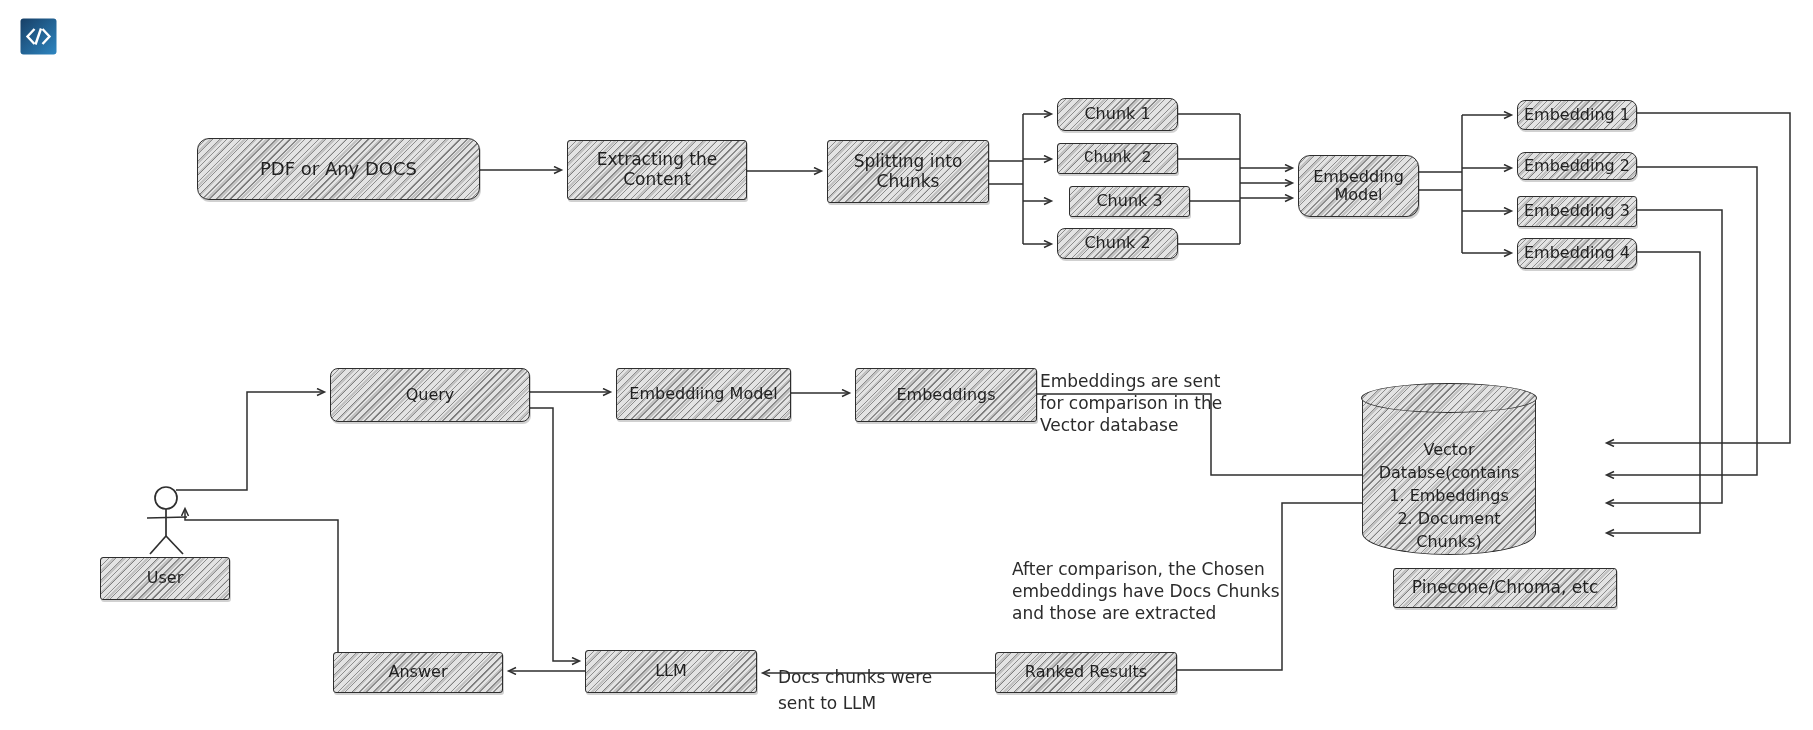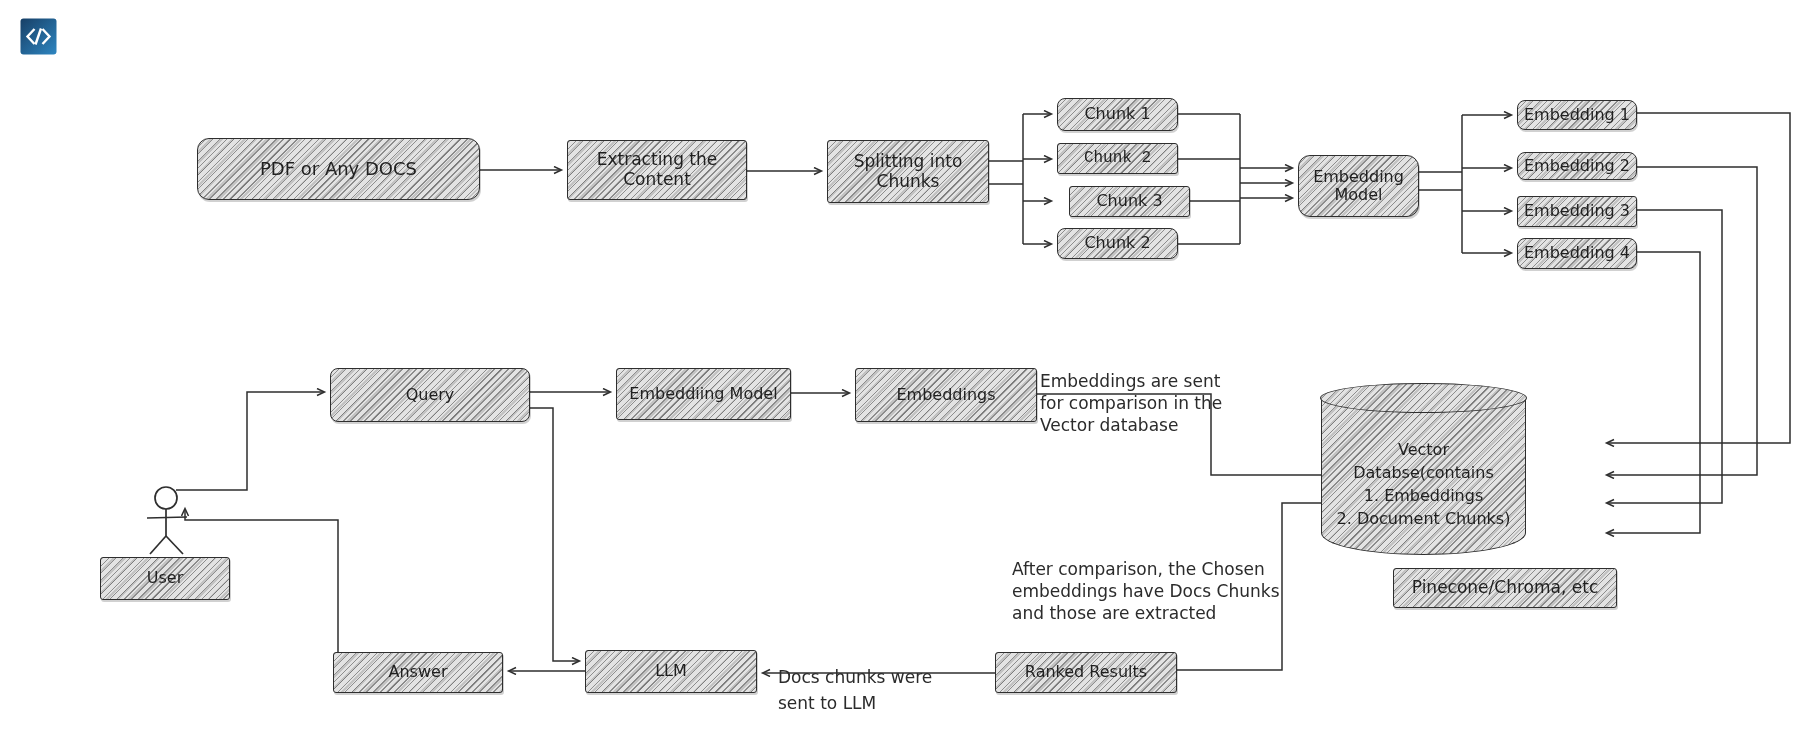--- a/index.html
+++ b/index.html
@@ -182,21 +182,21 @@
 <div class="node r-md" style="left:330px;top:368px;width:200px;height:54px;">
   <span>Query</span>
 </div>
 <div class="node r-sm" style="left:616px;top:368px;width:175px;height:52px;">
   <span>Embeddiing Model</span>
 </div>
 <div class="node r-sm" style="left:855px;top:368px;width:182px;height:54px;">
   <span>Embeddings</span>
 </div>
 
-<div class="cylinder" style="left:1321px;top:398px;width:205px;height:157px;">
+<div class="cylinder" style="left:1362px;top:398px;width:174px;height:157px;">
   <div class="cyl-text">
     <div>Vector</div>
     <div>Databse(contains</div>
     <div>1. Embeddings</div>
     <div>2. Document Chunks)</div>
   </div>
 </div>
 
 <div class="node r-sm" style="left:1393px;top:568px;width:224px;height:40px;font-size:17px;">
   <span>Pinecone/Chroma, etc</span>

